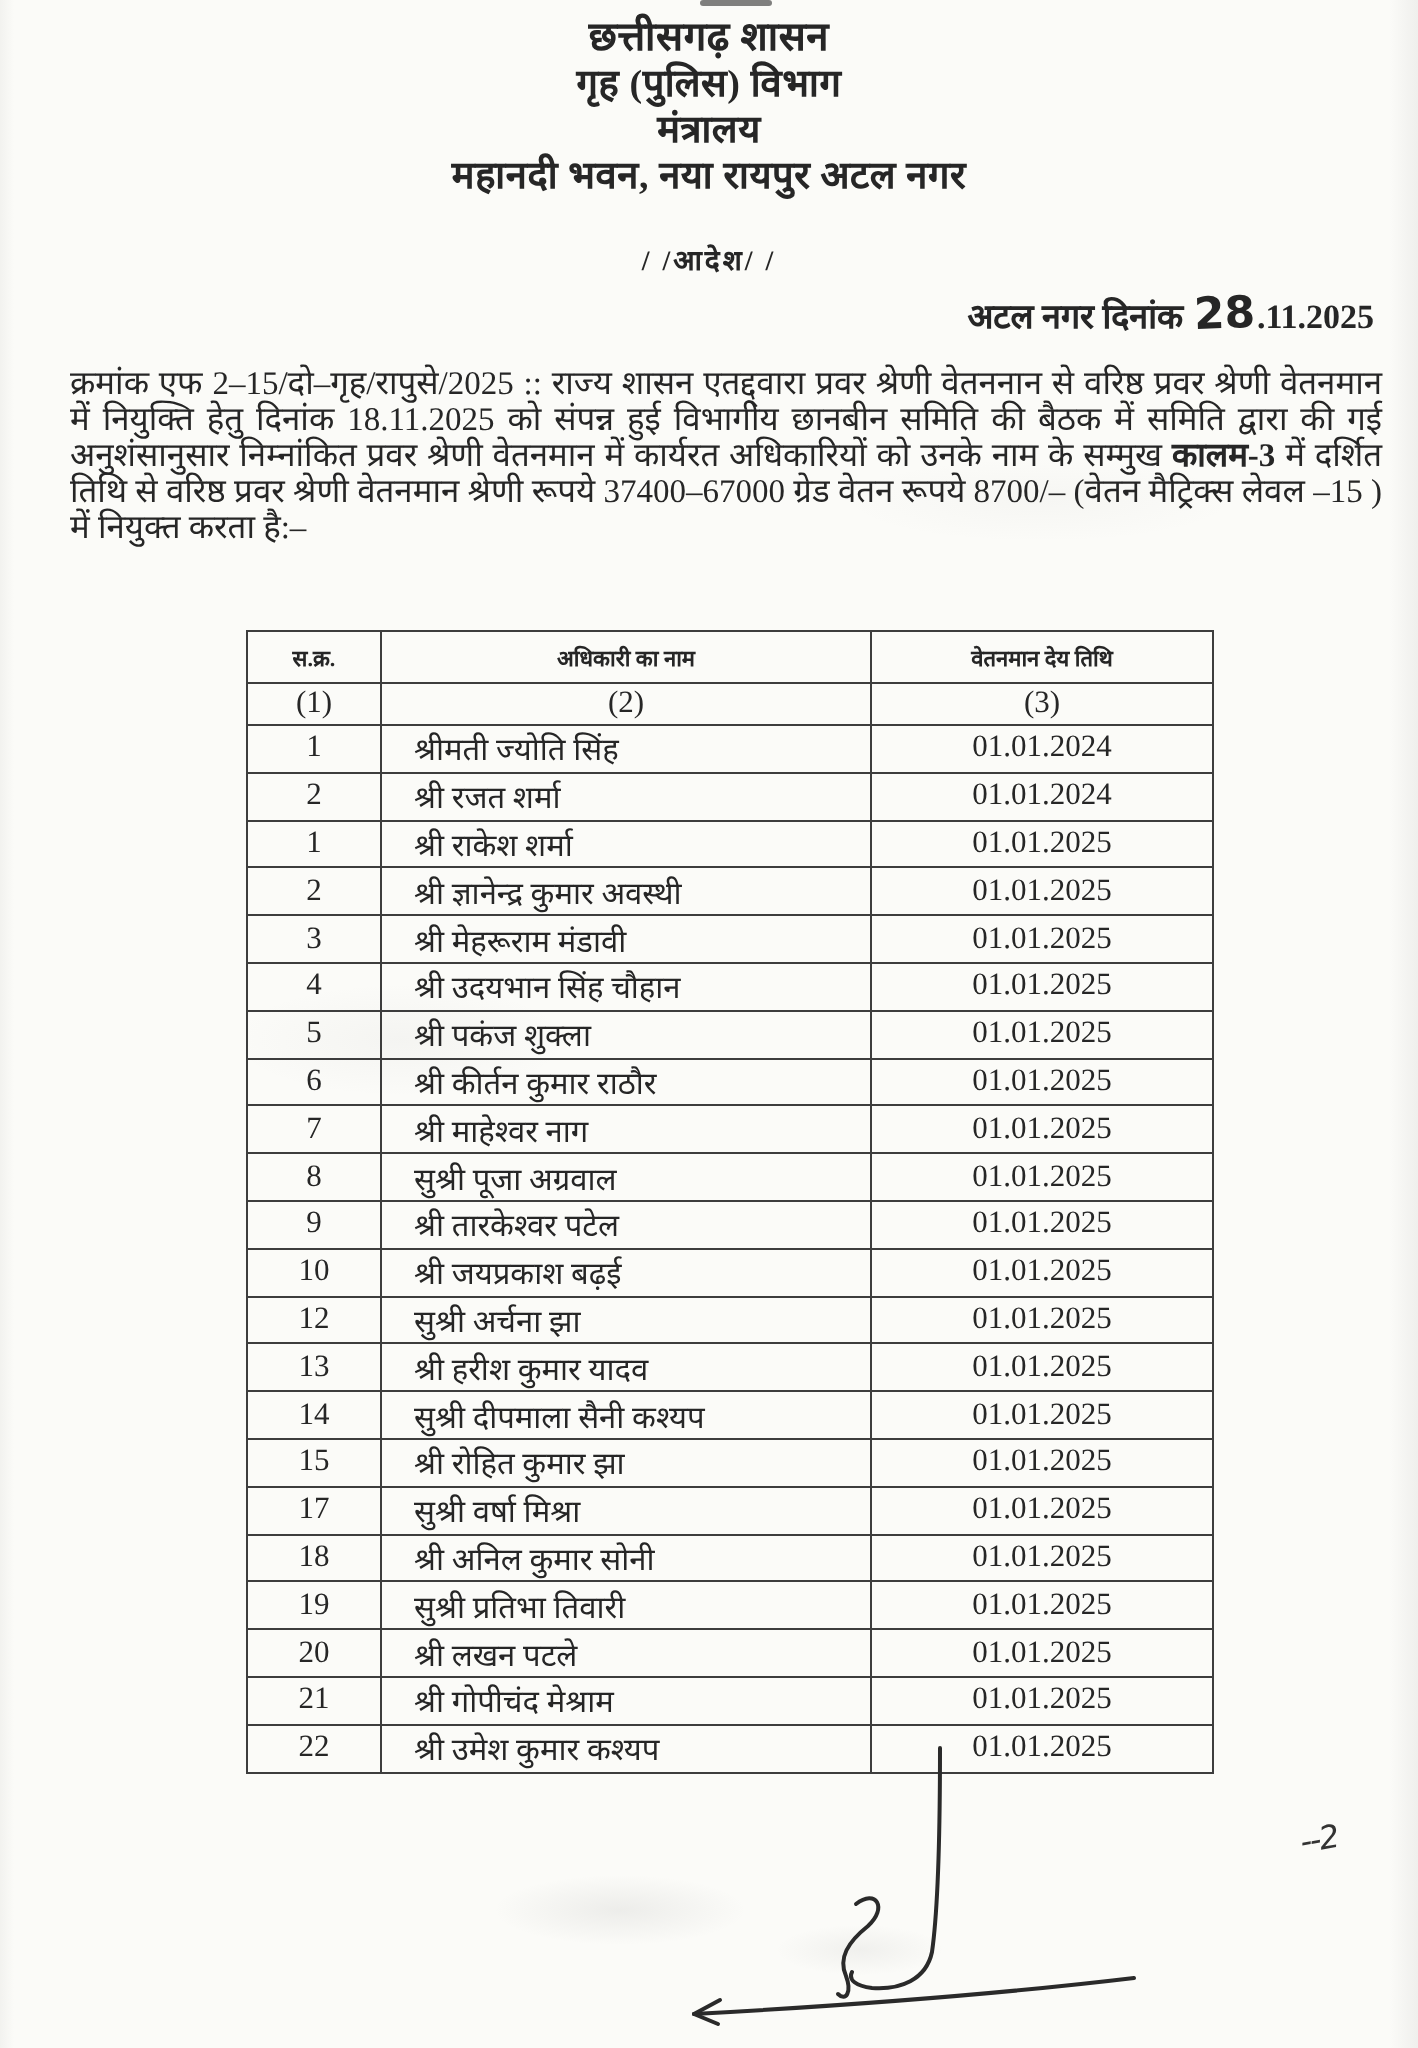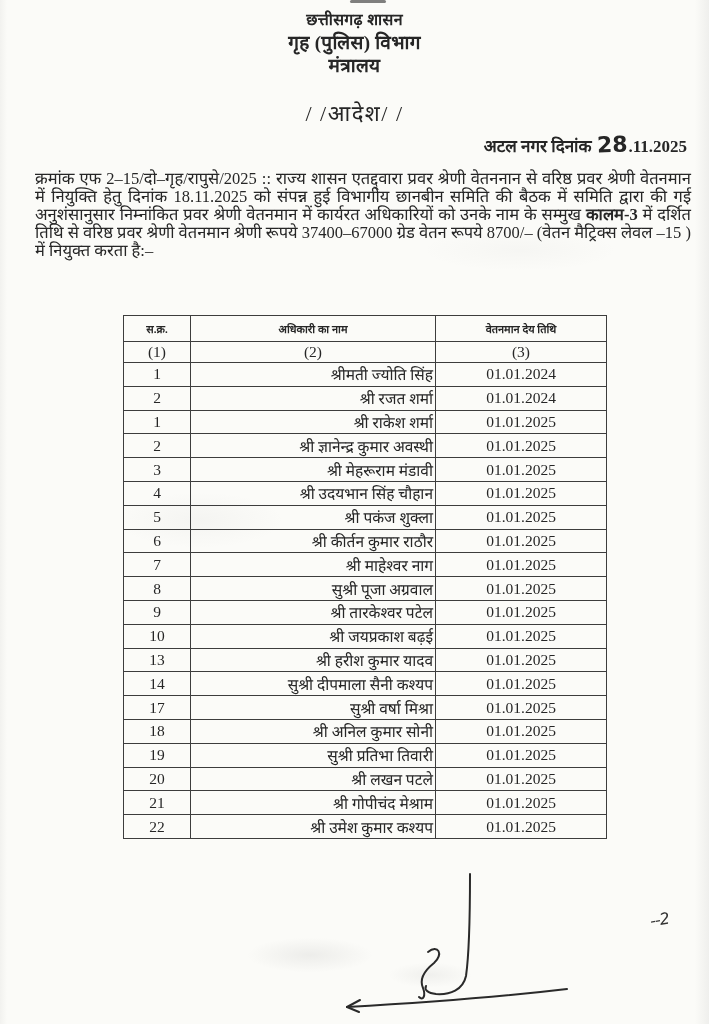--- a/index.html
+++ b/index.html
@@ -13,48 +13,49 @@
       radial-gradient(ellipse 60px 18px at 430px 975px, rgba(110,110,110,.08), transparent 70%),
       radial-gradient(ellipse 120px 40px at 200px 520px, rgba(120,120,120,.05), transparent 70%),
       radial-gradient(ellipse 140px 30px at 520px 250px, rgba(120,120,120,.04), transparent 70%),
       linear-gradient(to right, rgba(120,120,120,.07), transparent 7px, transparent 98%, rgba(120,120,120,.09));
     color:#262626;
     font-family:"Liberation Serif","DejaVu Serif",serif;
     overflow:hidden;
   }
   .top-smudge{position:absolute;left:350px;top:0;width:36px;height:3px;background:#4a4a4a;opacity:.7;border-radius:2px;}
   .doc-header{padding-top:8px;text-align:center;font-size:19px;line-height:23px;font-weight:600;letter-spacing:.3px;}
-  .doc-header .l1{font-size:16px;}
-  .order-title{margin-top:20px;text-align:center;font-size:22px;font-weight:400;letter-spacing:1.5px;}
+  .doc-header .l1{font-size:20px;}
+  .order-title{margin-top:20px;text-align:center;font-size:14px;font-weight:700;letter-spacing:1.5px;}
   .dateline{margin-top:5px;padding-right:22px;text-align:right;font-size:17px;font-weight:600;}
   .hand-day{display:inline-block;font-size:22px;font-weight:700;transform:rotate(-2deg);margin:0 1px;font-family:"DejaVu Sans",sans-serif;}
   .body-text{margin:13px 18px 0 35px;font-size:16.5px;line-height:18px;text-align:justify;font-weight:500;}
   .body-text b{font-weight:800;}
   .officers-table{position:absolute;left:123px;top:315px;width:472px;border-collapse:collapse;font-size:15.5px;table-layout:fixed;}
   .officers-table th,.officers-table td{border:1.6px solid #3d3d3d;padding:0 2px;overflow:hidden;white-space:nowrap;}
   .officers-table th{height:25px;font-size:11px;font-weight:600;text-align:center;}
   .officers-table .colnums td{height:20px;text-align:center;}
   .officers-table tbody td{height:22.8px;}
   .col-serial{width:62px;text-align:center;}
-  .col-name{width:240px;text-align:right;padding-left:16px !important;}
+  .col-name{width:240px;text-align:left;padding-left:16px !important;}
   .col-date{width:166px;text-align:center;}
   .overlay{position:absolute;left:0;top:0;width:709px;height:1024px;pointer-events:none;}
   .page-mark{position:absolute;left:650px;top:910px;font-size:16px;font-style:italic;letter-spacing:-1px;color:#333;transform:rotate(-10deg);font-family:"DejaVu Sans",sans-serif;}
 </style>
 </head>
 <body>
 
 <div class="page">
 
   <div class="top-smudge"></div>
 
   <header class="doc-header">
     <div class="l1">छत्तीसगढ़ शासन</div>
     <div>गृह (पुलिस) विभाग</div>
     <div>मंत्रालय</div>
+    <div>महानदी भवन, नया रायपुर अटल नगर</div>
   </header>
 
   <div class="order-title">/ /आदेश/ /</div>
 
   <div class="dateline">
     <span>अटल नगर दिनांक</span>
     <span class="hand-day">28</span><span>.11.2025</span>
   </div>
 
   <p class="body-text"><span>क्रमांक एफ 2–15/दो–गृह/रापुसे/2025 :: राज्य शासन एतद्द्वारा प्रवर श्रेणी वेतननान से वरिष्ठ प्रवर श्रेणी वेतनमान में नियुक्ति हेतु दिनांक 18.11.2025 को संपन्न हुई विभागीय छानबीन समिति की बैठक में समिति द्वारा की गई अनुशंसानुसार निम्नांकित प्रवर श्रेणी वेतनमान में कार्यरत अधिकारियों को उनके नाम के सम्मुख </span><b>कालम-3</b><span> में दर्शित तिथि से वरिष्ठ प्रवर श्रेणी वेतनमान श्रेणी रूपये 37400–67000 ग्रेड वेतन रूपये 8700/– (वेतन मैट्रिक्स लेवल –15 ) में नियुक्त करता है:–</span></p>
@@ -127,27 +128,37 @@
           <td class="col-serial">9</td>
           <td class="col-name">श्री तारकेश्वर पटेल</td>
           <td class="col-date">01.01.2025</td>
         </tr>
         <tr>
           <td class="col-serial">10</td>
           <td class="col-name">श्री जयप्रकाश बढ़ई</td>
           <td class="col-date">01.01.2025</td>
         </tr>
         <tr>
+          <td class="col-serial">12</td>
+          <td class="col-name">सुश्री अर्चना झा</td>
+          <td class="col-date">01.01.2025</td>
+        </tr>
+        <tr>
           <td class="col-serial">13</td>
           <td class="col-name">श्री हरीश कुमार यादव</td>
           <td class="col-date">01.01.2025</td>
         </tr>
         <tr>
           <td class="col-serial">14</td>
           <td class="col-name">सुश्री दीपमाला सैनी कश्यप</td>
+          <td class="col-date">01.01.2025</td>
+        </tr>
+        <tr>
+          <td class="col-serial">15</td>
+          <td class="col-name">श्री रोहित कुमार झा</td>
           <td class="col-date">01.01.2025</td>
         </tr>
         <tr>
           <td class="col-serial">17</td>
           <td class="col-name">सुश्री वर्षा मिश्रा</td>
           <td class="col-date">01.01.2025</td>
         </tr>
         <tr>
           <td class="col-serial">18</td>
           <td class="col-name">श्री अनिल कुमार सोनी</td>

